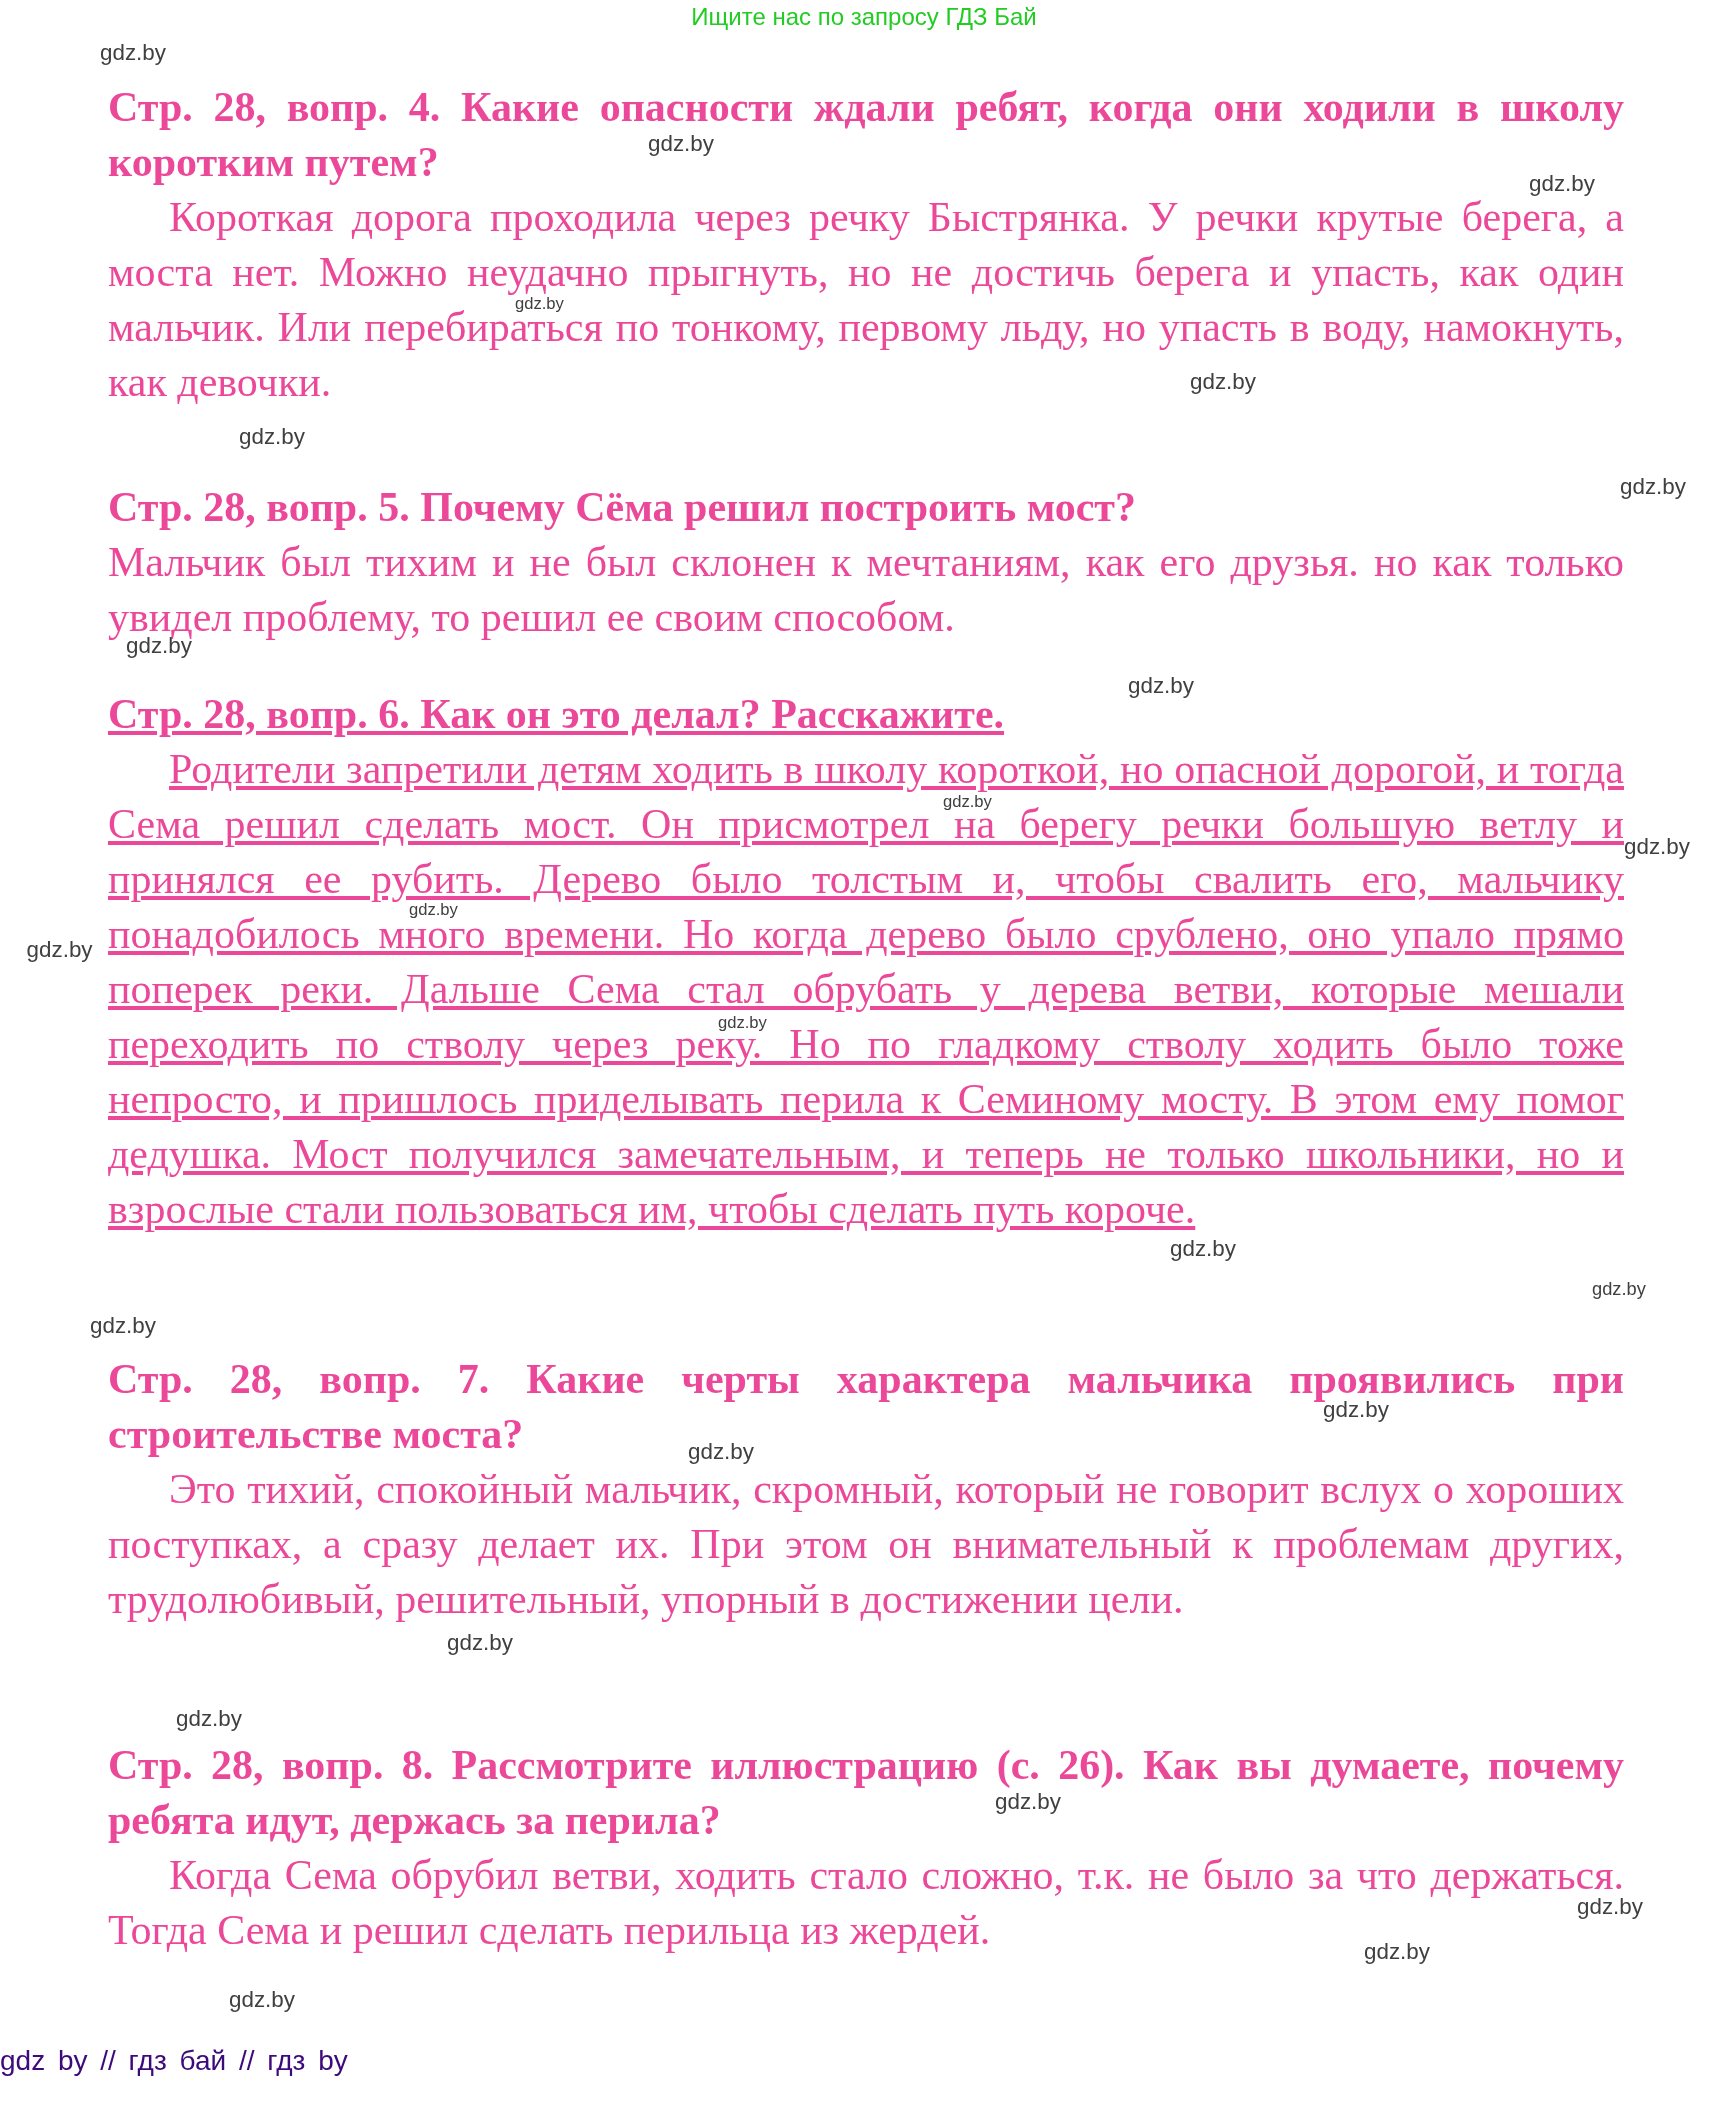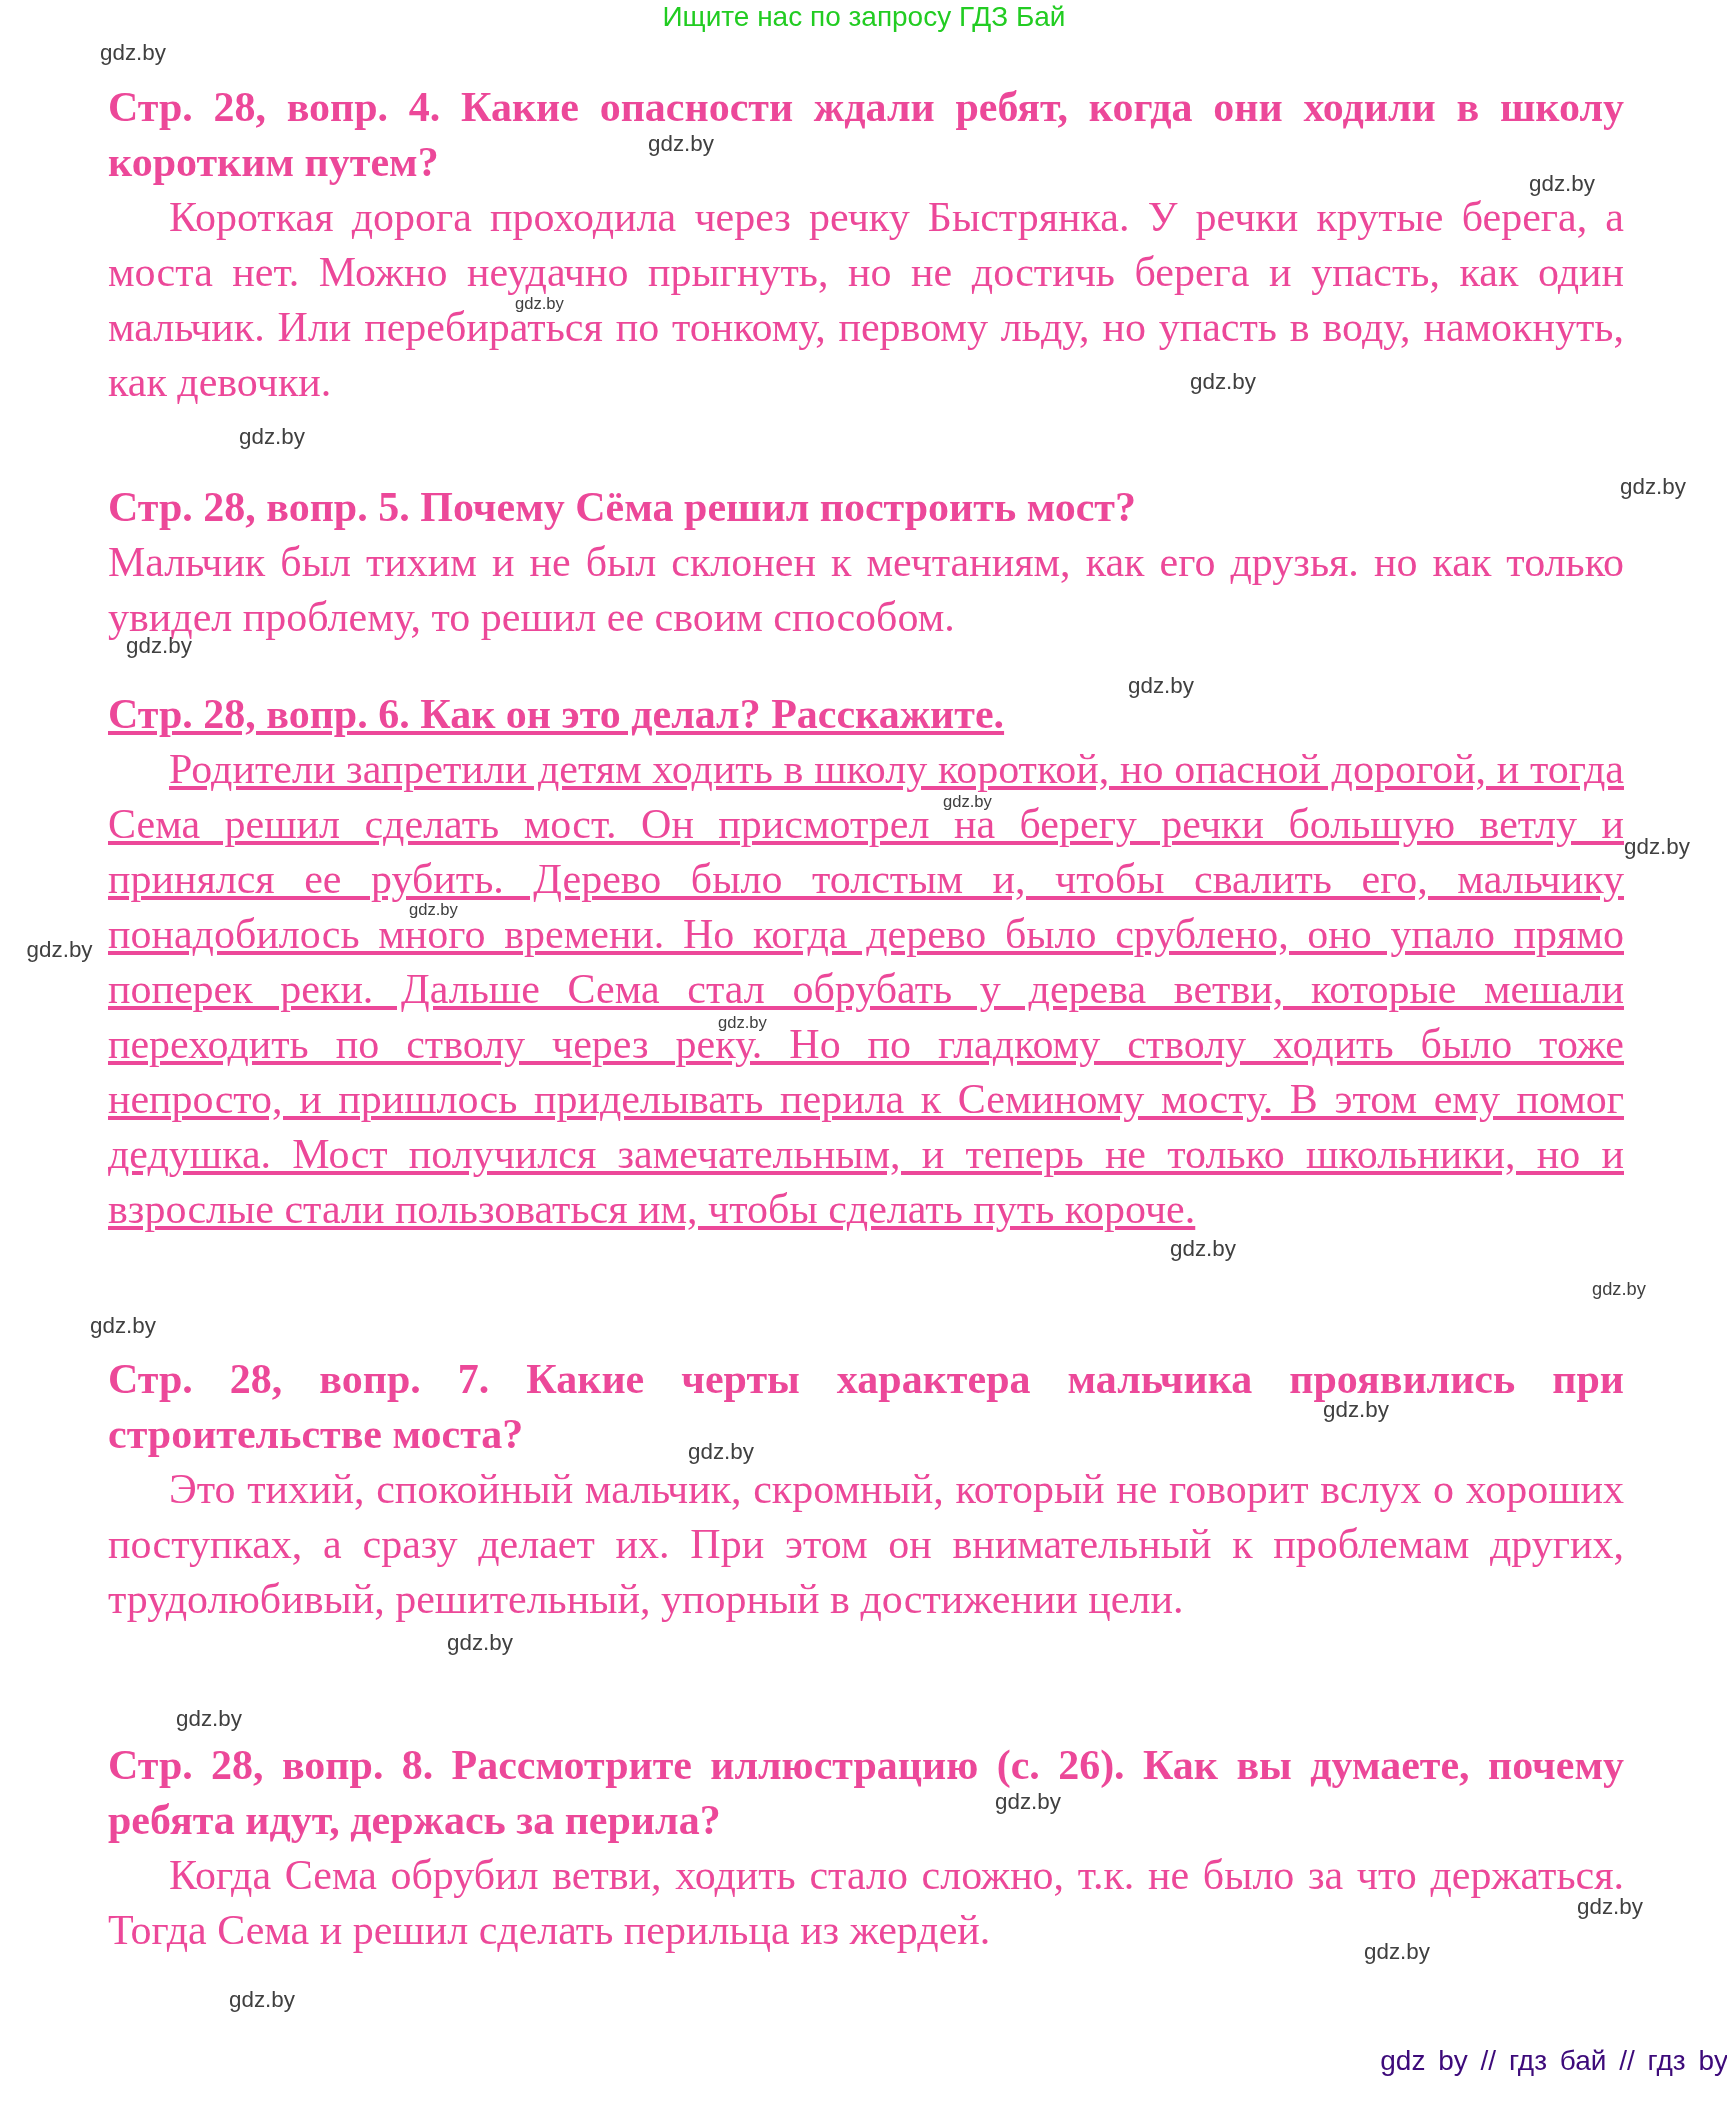--- a/index.html
+++ b/index.html
@@ -1,23 +1,23 @@
 <!DOCTYPE html>
 <html style="font-size:13.3px"><head>
 <meta charset="utf-8">
 <style>
   html, body { margin: 0; padding: 0; background: #ffffff; }
   body { width: 1728px; height: 2102px; position: relative; overflow: hidden; }
   .hdr {
     position: absolute; left: 0; top: 0; width: 1728px; text-align: center;
-    font-family: "Liberation Sans", sans-serif; font-size: 28px; line-height: 33px;
+    font-family: "Liberation Sans", sans-serif; font-size: 24px; line-height: 33px;
     color: #22cc22;
   }
   .ftr {
-    position: absolute; left: 0; top: 2044px; width: 1728px; text-align: right;
+    position: absolute; left: 0; top: 2044px; width: 1728px; text-align: left;
     font-family: "Liberation Sans", sans-serif; font-size: 28px; line-height: 33px;
     color: #3d0a7a; word-spacing: 5px;
   }
   .block {
     position: absolute; left: 108px; width: 1516px;
     font-family: "Liberation Serif", serif; color: #ec4899;
   }
   .q {
     font-size: 42px; font-weight: bold; line-height: 55px; text-align: justify;
     text-align-last: left;

